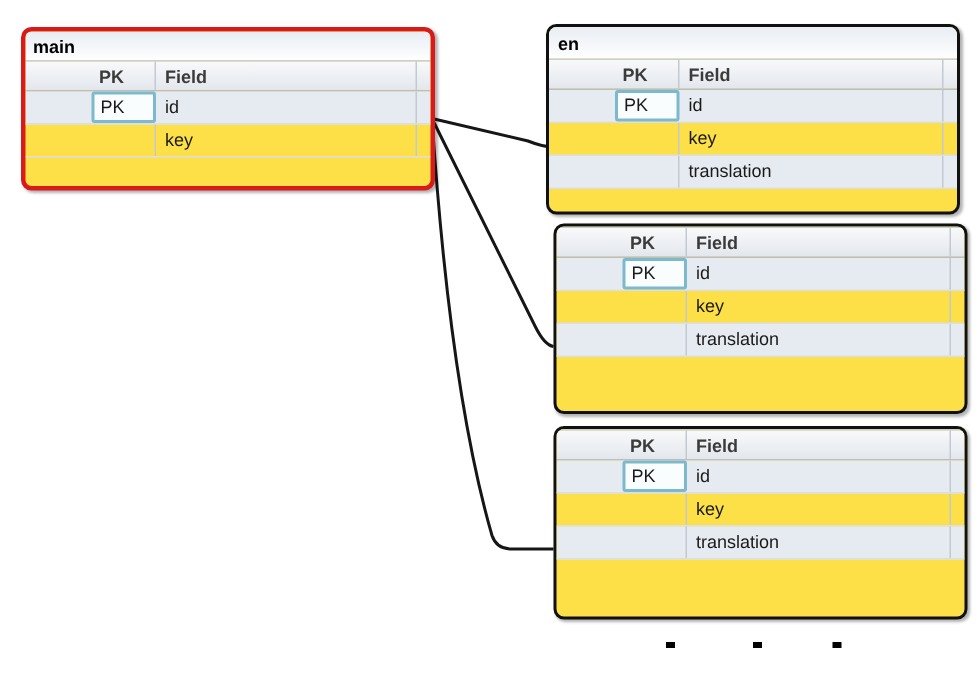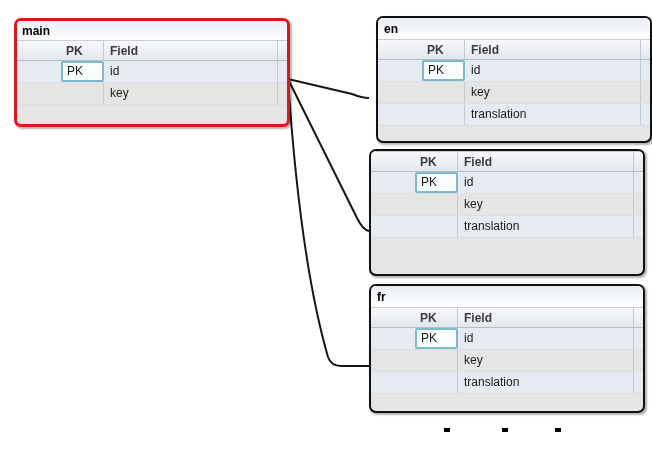--- a/index.html
+++ b/index.html
@@ -6,21 +6,21 @@
   body{
     width:652px;height:451px;position:relative;overflow:hidden;
     font-family:"Liberation Sans","DejaVu Sans",sans-serif;font-size:12px;color:#1a1a1a;
   }
   .canvas{position:absolute;left:0;top:0;width:652px;height:451px;background:#fff;}
 
   svg.rel-layer{position:absolute;left:0;top:0;width:652px;height:451px;}
   svg.rel-layer path{fill:none;stroke:var(--relationship-line,#161616);stroke-width:2;pointer-events:stroke;}
 
   .tbl{
-    position:absolute;background:#e5e5e5;border:2px solid var(--table-border,#111);
+    position:absolute;background:#fde047;border:2px solid var(--table-border,#111);
     border-radius:7px;overflow:hidden;box-shadow:1.5px 1.5px 2px rgba(0,0,0,.3);
   }
   .tbl.sel{border:3px solid var(--selected-table-border,#d91a1a);}
 
   .t-title{
     font-weight:bold;color:#000;padding:4px 0 3px 6px;
     background:linear-gradient(180deg,#e9edf2 0%,#f9fbfd 80%,#ffffff 100%);
   }
   .tbl.sel .t-title{padding:3px 0 2px 5px;}
 
@@ -37,21 +37,21 @@
   .c-field{flex:1;padding-left:6px;border-right:1px solid #c3c9d1;overflow:hidden;}
   .c-end{width:9px;}
 
   .c-pk.focus{
     border:2px solid var(--focus-cell-border,#7cb9cc);border-radius:2px;
     background:#fafdfe;line-height:17px;padding-left:4px;
   }
 
   
   #t-main{left:14px;top:18px;width:270px;height:103px;}
-  #t-en  {left:376px;top:16px;width:272px;height:123px;}
+  #t-en  {left:364px;top:16px;width:272px;height:123px;}
   #t-ru  {left:369px;top:149px;width:272px;height:123px;}
   #t-fr  {left:369px;top:284px;width:272px;height:125px;}
 
   .handle{position:absolute;top:428px;width:6px;height:4px;background:#000;}
   #h1{left:444px;} #h2{left:502px;} #h3{left:555px;}
 </style>
 </head>
 <body>
 
 <div class="canvas">
@@ -122,21 +122,20 @@
       <div class="c-end"></div>
     </div>
     <div class="row drow stripe">
       <div class="c-pk"></div>
       <div class="c-field">translation</div>
       <div class="c-end"></div>
     </div>
   </div>
 
   <div id="t-fr" class="tbl">
-    <div class="t-title">fr</div>
     <div class="row g-head">
       <div class="c-pk">PK</div>
       <div class="c-field">Field</div>
       <div class="c-end"></div>
     </div>
     <div class="row drow stripe">
       <div class="c-pk focus">PK</div>
       <div class="c-field">id</div>
       <div class="c-end"></div>
     </div>

